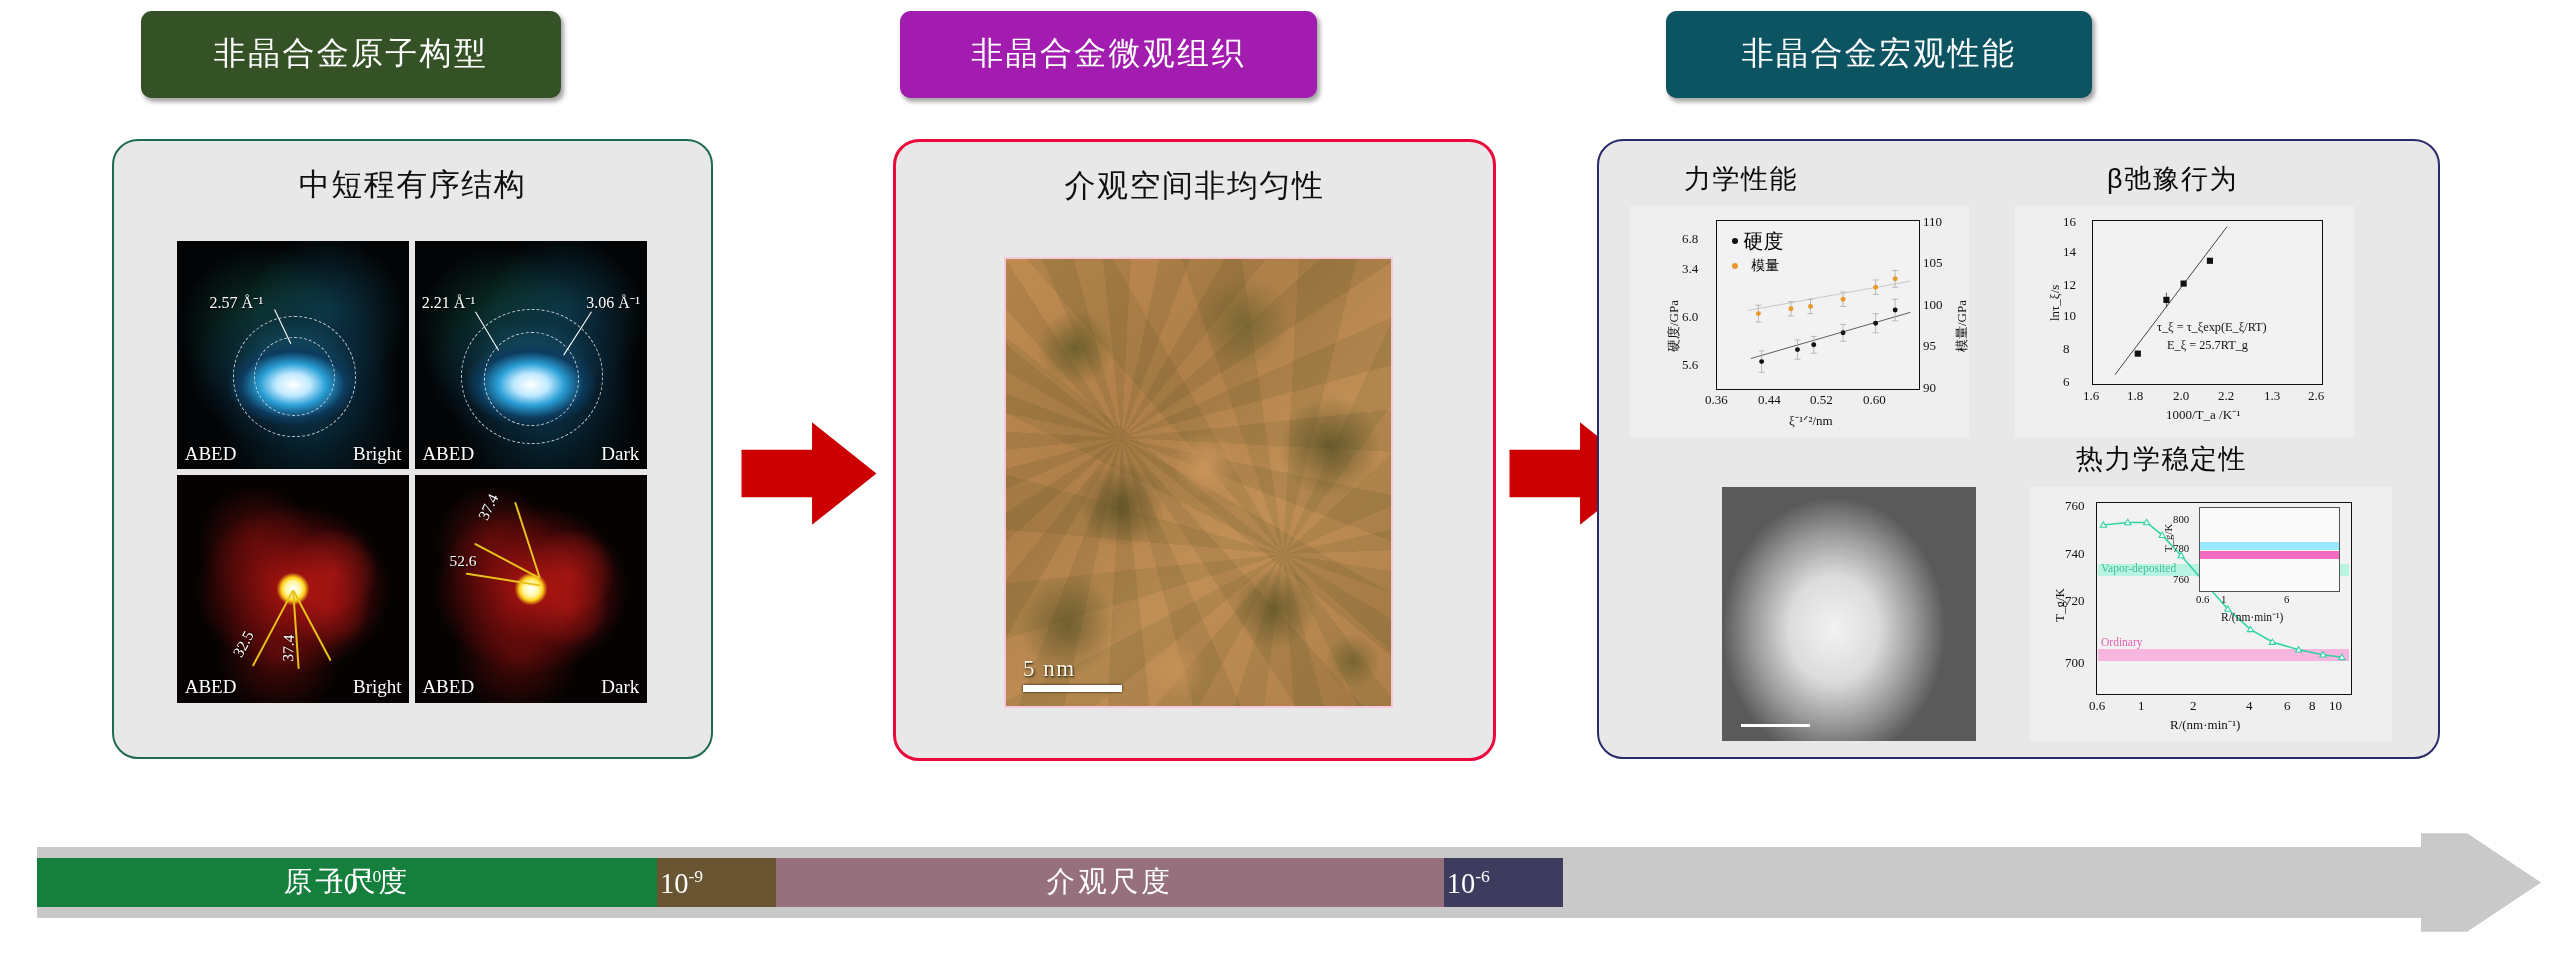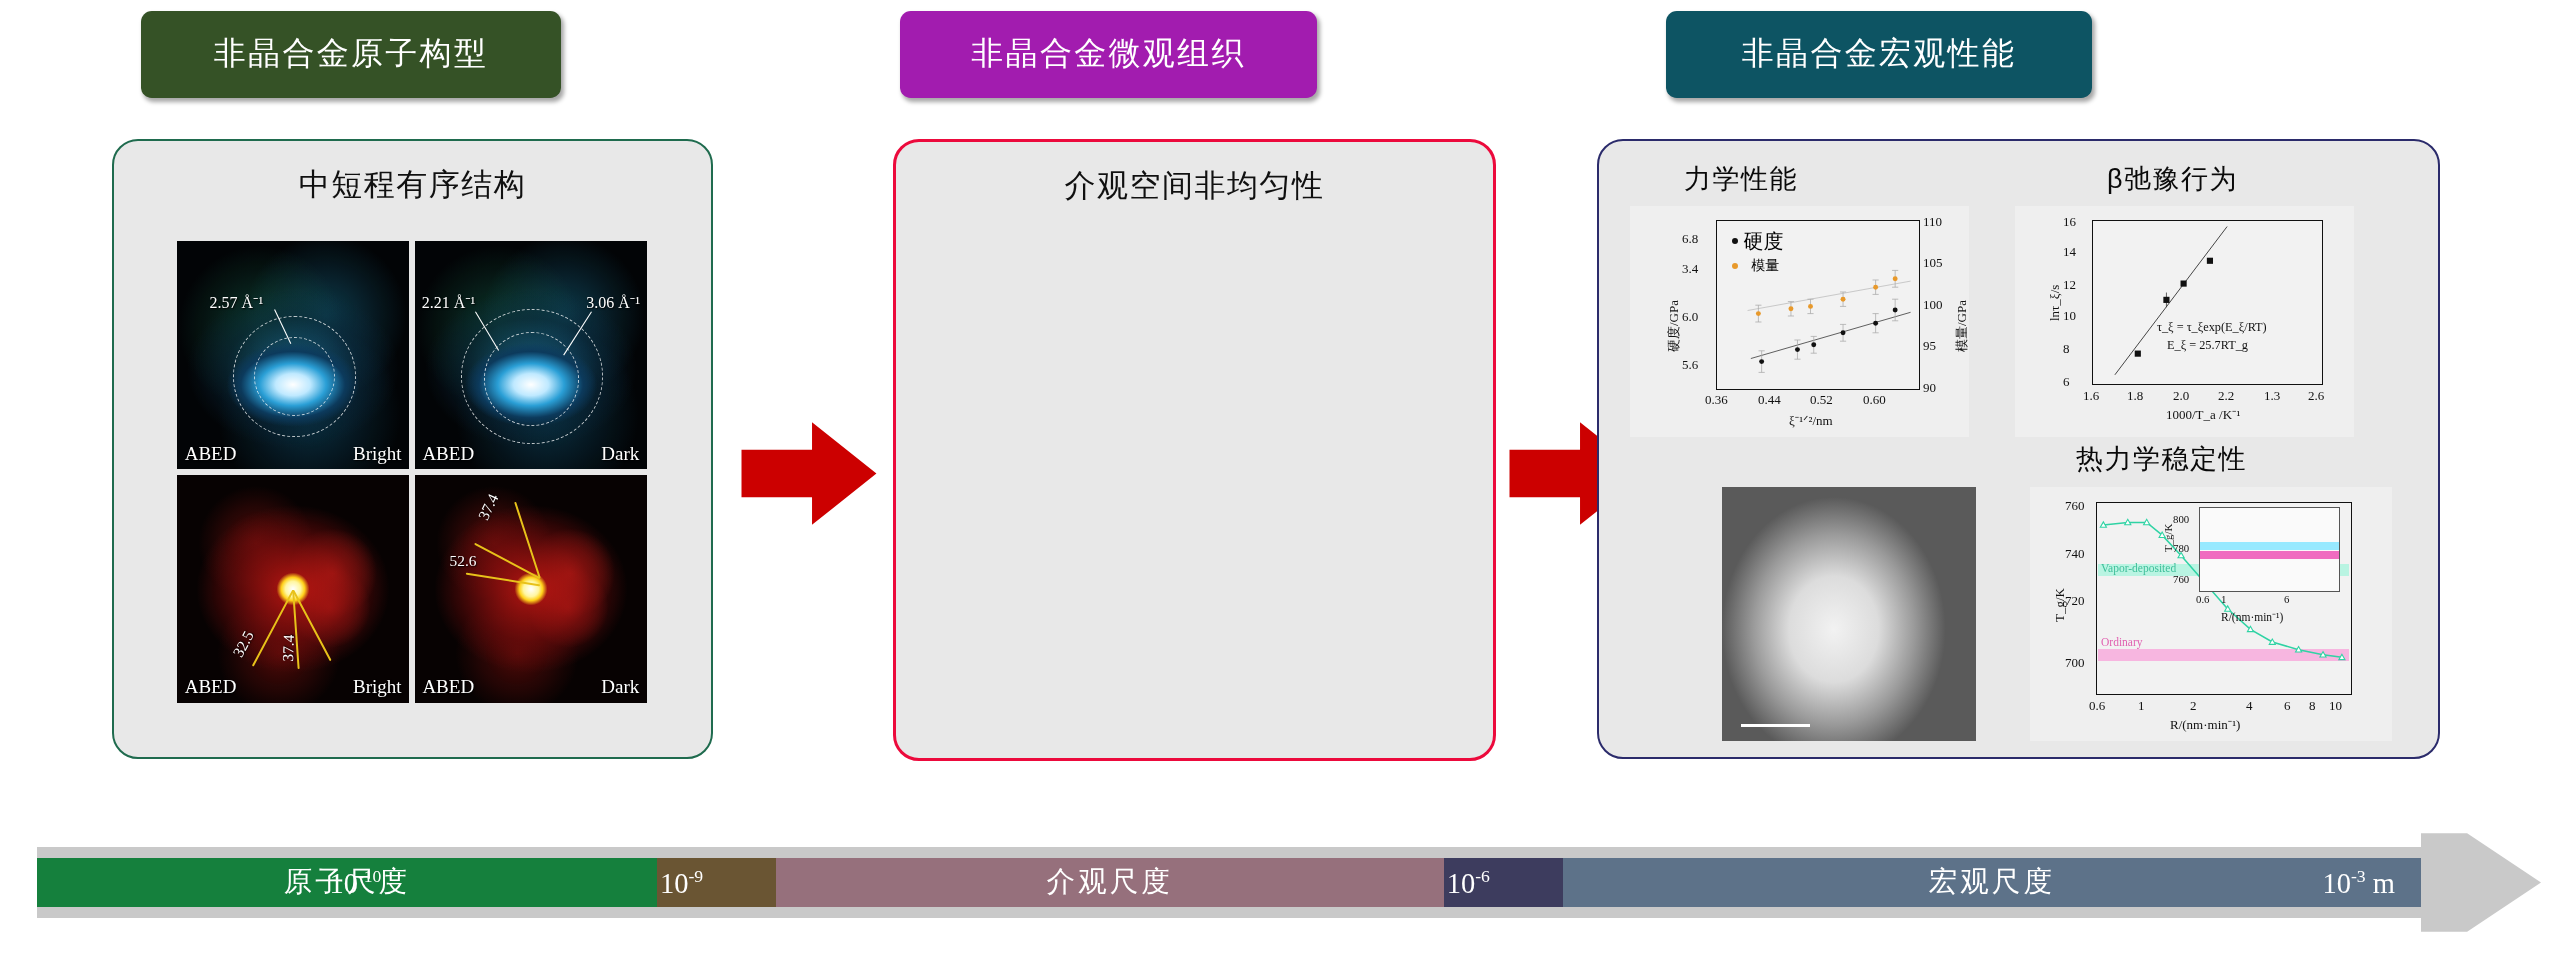--- a/index.html
+++ b/index.html
@@ -172,20 +172,26 @@
 </div>
 
 <div class="arrow-red" style="left:741px;top:416px;width:139px;height:115px;">
   <svg width="139" height="115" viewBox="0 0 180 150">
     <polygon points="0,44 92,44 92,8 176,75 92,142 92,106 0,106" fill="#cc0000"></polygon>
   </svg>
 </div>
 
 <div class="panel" id="panel-micro">
   <div class="panel-title">介观空间非均匀性</div>
+  <div id="micro-img">
+    <div id="scalebar-wrap">
+      <div id="scalebar-text">5 nm</div>
+      <div id="scalebar-line"></div>
+    </div>
+  </div>
 </div>
 
 <div class="arrow-red" style="left:1509px;top:416px;width:139px;height:115px;">
   <svg width="139" height="115" viewBox="0 0 180 150">
     <polygon points="0,44 92,44 92,8 176,75 92,142 92,106 0,106" fill="#cc0000"></polygon>
   </svg>
 </div>
 
 <div class="panel" id="panel-macro">
 
@@ -398,23 +404,19 @@
     </div>
 
     <div class="seg" style="width:28%;background:#96707c;">
       <span class="seg-label">介观尺度</span>
     </div>
 
     <div class="seg" style="width:5%;background:#3d3c5e;justify-content:flex-start;">
       <span class="seg-exp" style="padding-left:3.1px;">10<sup>-6</sup></span>
     </div>
 
-    <div class="seg" style="width:36%;background:#5d7289;justify-content:flex-end;">
-      <span class="seg-label">宏观尺度</span>
-      <span class="seg-exp" style="padding-right:26px;">10<sup>-3</sup> <span>m</span></span>
-    </div>
   </div>
 
   <svg class="arrowhead" viewBox="0 0 156 128">
     <polygon points="0,0 60,0 156,64 60,128 0,128" fill="#c9c9c9"></polygon>
   </svg>
 </div>
 
 
 </body></html>

